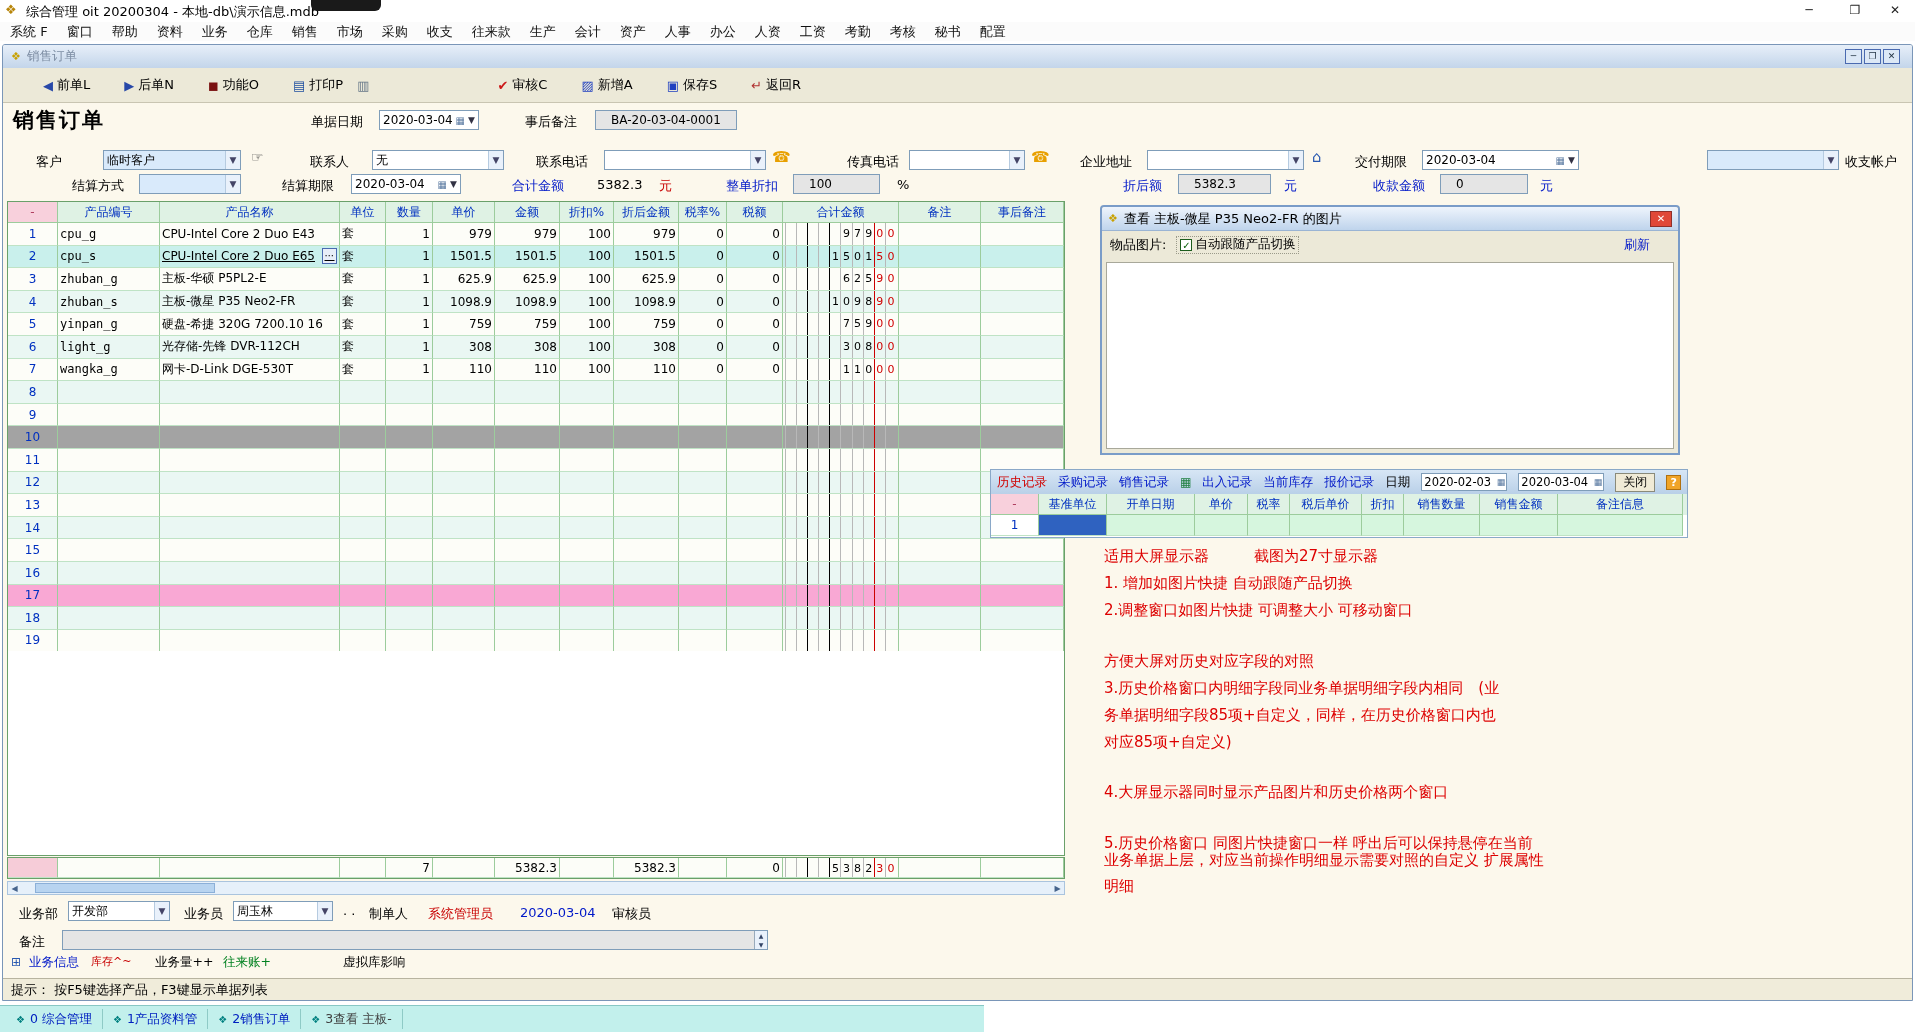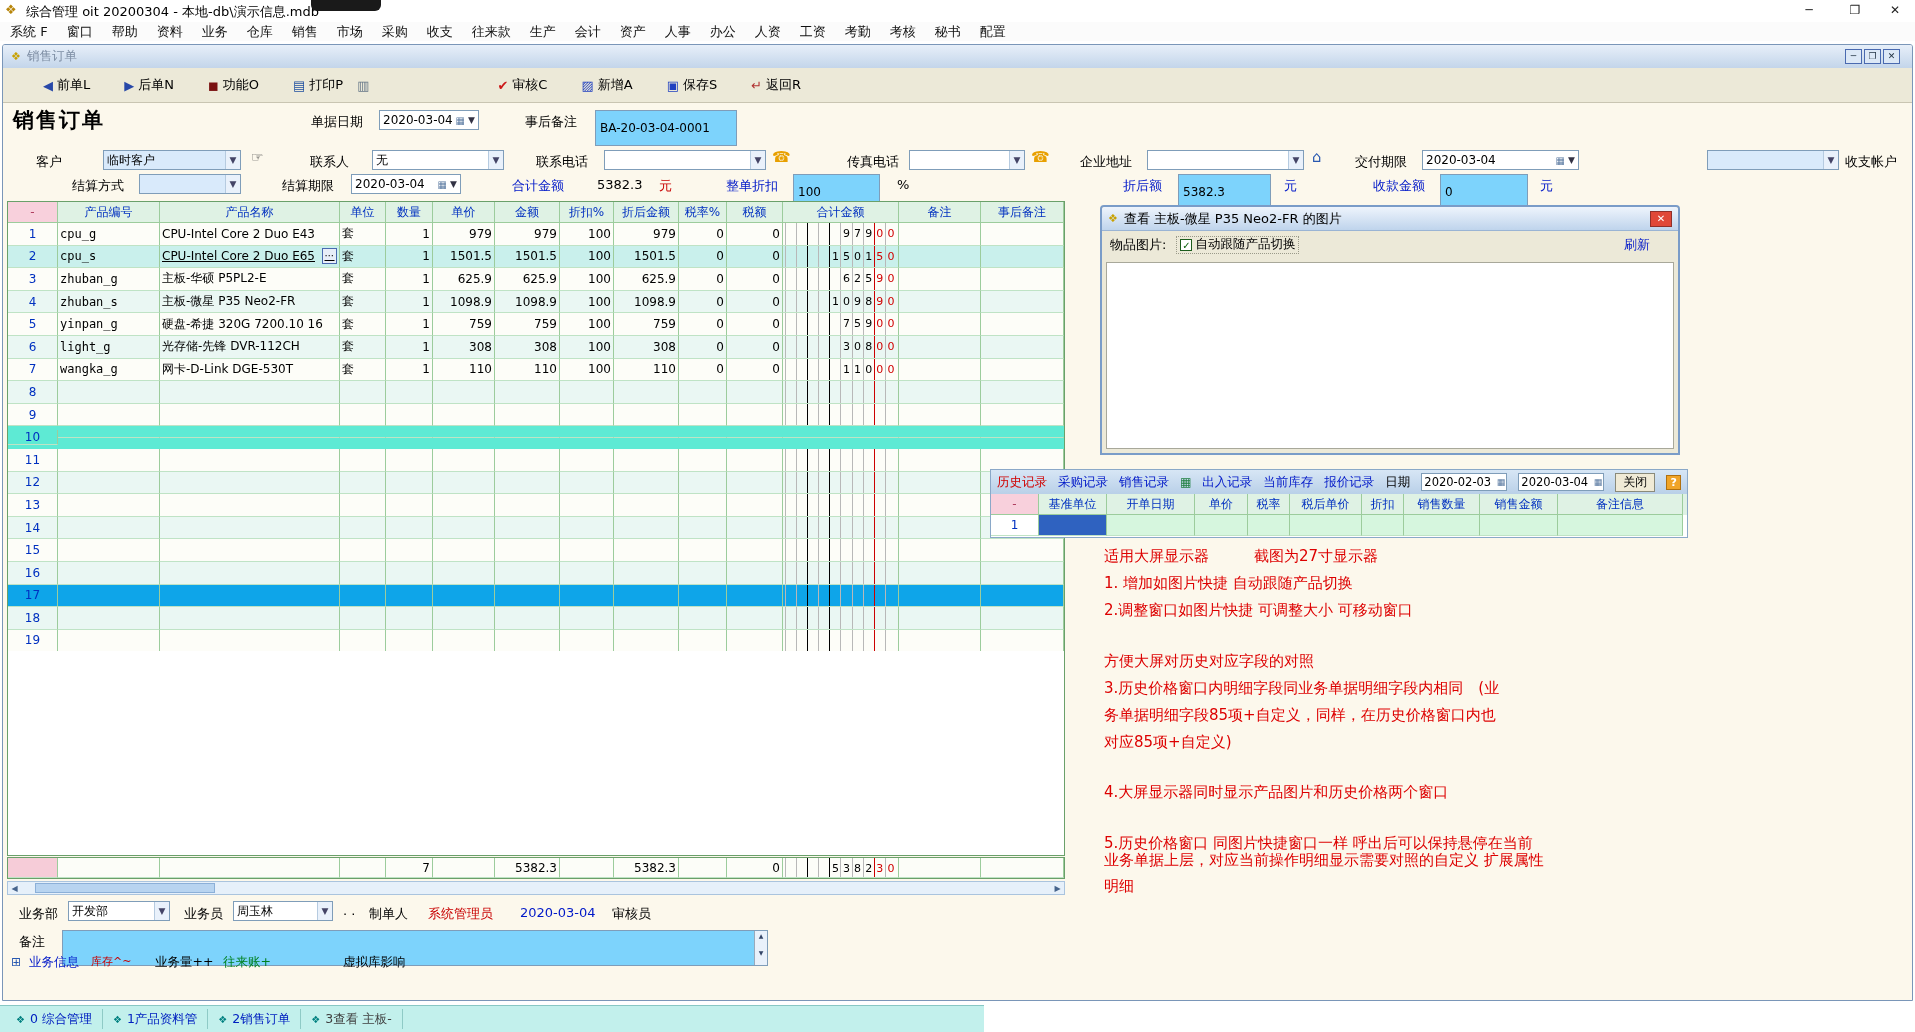--- a/index.html
+++ b/index.html
@@ -31,21 +31,21 @@
   #form-title { left:10px; top:61px; font-size:21px; font-weight:bold; letter-spacing:2px; }
   .lbl { font-size:13px; color:#000; white-space:nowrap; }
   .blbl { font-size:13px; color:#0018c8; white-space:nowrap; }
   .rtxt { color:#c80000; }
   .combo { height:20px; border:1px solid #7f9db9; background:#fff; display:flex; align-items:center; font-size:12px; padding-left:3px; }
   .combo .arr { margin-left:auto; width:15px; height:100%; border-left:1px solid #b6cbe0; background:#e9f1fb; color:#446; font-size:9px; text-align:center; line-height:18px; }
   .combo.hl { background:#d9eafb; }
   .datebox { height:20px; border:1px solid #7f9db9; background:#fff; display:flex; align-items:center; font-size:12px; padding-left:3px; }
   .datebox .cal { margin-left:auto; font-size:10px; color:#5878a0; }
   .datebox .arr2 { width:13px; font-size:9px; color:#334; text-align:center; }
-  .txtbox { height:36px; border:1px solid #7f9db9; background:#7dd3fc; font-size:12px; padding-left:4px; display:flex; align-items:center; }
+  .txtbox { height:20px; border:1px solid #7f9db9; background:#e5e5e5; font-size:12px; padding-left:15px; display:flex; align-items:center; }
 
   
   #grid { left:4px; top:156px; width:1058px; border:1px solid #6aa06a; background:#fff; }
   .grow { display:flex; height:22.6px; }
   .grow.hdr { height:21px; background:#dff2e4; }
   .gc { border-right:1px solid #9ccc9c; border-bottom:1px solid #bfe3c5; overflow:hidden; white-space:nowrap; display:flex; align-items:center; padding:0 2px; font-size:12px; }
   .hdr .gc { justify-content:center; color:#0030c0; border-bottom:1px solid #9ccc9c; }
   .hdr .gc.first { background:#f8d0dc; color:#b04060; }
   .gc.num { justify-content:center; color:#0030c0; }
   .gc.r { justify-content:flex-end; }
@@ -559,21 +559,21 @@
             <span class="dgc"></span>
             <span class="dgc"></span>
             <span class="dgc"></span>
             <span class="dgc red cent"></span>
             <span class="dgc cent"></span>
           </div>
         </div>
         <div class="gc" style="width: 82px; flex: 0 0 82px;"></div>
         <div class="gc" style="width: 83px; flex: 0 0 83px;"></div>
       </div>
-      <div class="grow" style="background: #5eead4; align-items: center;">
+      <div class="grow" style="background: #a3a3a3;">
         <div class="gc num" style="width: 50px; flex: 0 0 50px;">10</div>
         <div class="gc mono" style="width: 102px; flex: 0 0 102px;"></div>
         <div class="gc" style="width: 180px; flex: 0 0 180px;">
           <span></span>
         </div>
         <div class="gc" style="width: 46px; flex: 0 0 46px;"></div>
         <div class="gc r" style="width: 47px; flex: 0 0 47px;"></div>
         <div class="gc r" style="width: 62px; flex: 0 0 62px;"></div>
         <div class="gc r" style="width: 65px; flex: 0 0 65px;"></div>
         <div class="gc r" style="width: 54px; flex: 0 0 54px;"></div>
@@ -776,21 +776,21 @@
             <span class="dgc"></span>
             <span class="dgc"></span>
             <span class="dgc"></span>
             <span class="dgc red cent"></span>
             <span class="dgc cent"></span>
           </div>
         </div>
         <div class="gc" style="width: 82px; flex: 0 0 82px;"></div>
         <div class="gc" style="width: 83px; flex: 0 0 83px;"></div>
       </div>
-      <div class="grow" style="background: #0ea5e9;">
+      <div class="grow" style="background: #f9a8d4;">
         <div class="gc num" style="width: 50px; flex: 0 0 50px;">17</div>
         <div class="gc mono" style="width: 102px; flex: 0 0 102px;"></div>
         <div class="gc" style="width: 180px; flex: 0 0 180px;">
           <span></span>
         </div>
         <div class="gc" style="width: 46px; flex: 0 0 46px;"></div>
         <div class="gc r" style="width: 47px; flex: 0 0 47px;"></div>
         <div class="gc r" style="width: 62px; flex: 0 0 62px;"></div>
         <div class="gc r" style="width: 65px; flex: 0 0 65px;"></div>
         <div class="gc r" style="width: 54px; flex: 0 0 54px;"></div>
@@ -1020,20 +1020,23 @@
       </span>
   </div>
 
   <span class="abs" style="left:8px;top:910px;color:#2858b0;font-size:12px">⊞</span>
   <span class="abs flink" style="left:26px;top:909px;color:#0018c8">业务信息</span>
   <span class="abs flink" style="left:88px;top:909px;color:#c80000;font-size:11px">库存^~</span>
   <span class="abs flink" style="left:152px;top:909px">业务量++</span>
   <span class="abs flink" style="left:220px;top:909px;color:#008020">往来账+</span>
   <span class="abs flink" style="left:340px;top:909px">虚拟库影响</span>
 
+  <div class="abs" id="hint-bar">
+    <span>提示： 按F5键选择产品，F3键显示单据列表</span>
+  </div>
 </div>
 
 <div class="abs" id="taskbar">
     <span class="titem">
       <span class="dia">❖</span>
       <span style="color: rgb(0, 32, 192);">0 综合管理</span>
     </span>
     <span class="titem">
       <span class="dia">❖</span>
       <span style="color: rgb(0, 32, 192);">1产品资料管</span>

